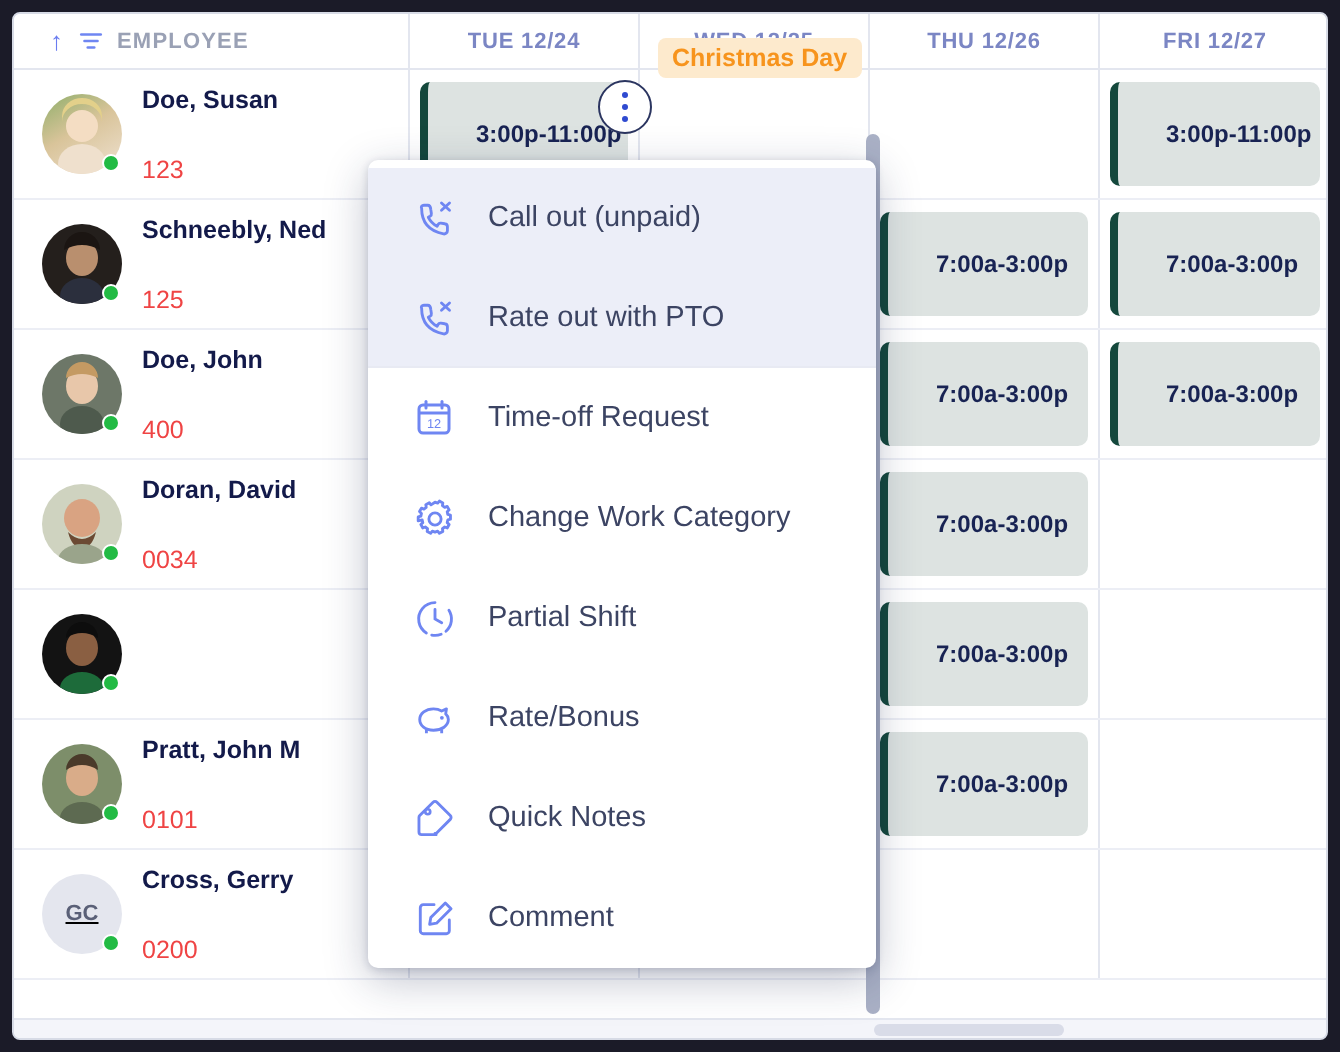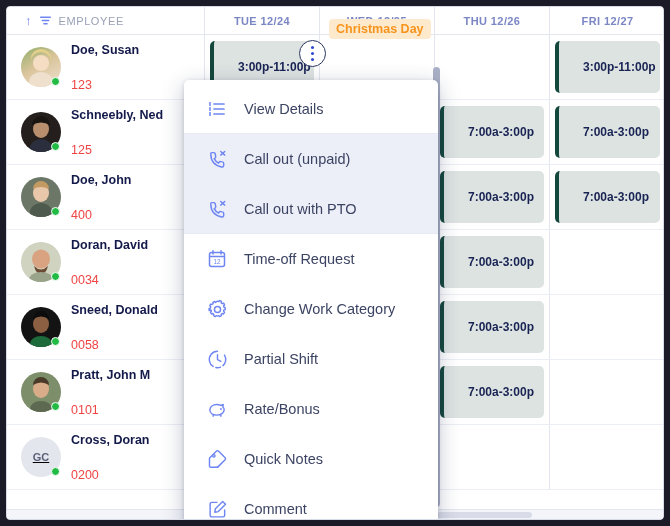--- a/index.html
+++ b/index.html
@@ -27,21 +27,21 @@
     border-bottom: 1px solid #e3e6ef;
     display: flex;
   }
   .hdr-emp {
     width: 198px; height: 100%;
     display: flex; align-items: center; gap: 7px;
     padding-left: 18px;
     border-right: 1px solid #e3e6ef;
   }
   .hdr-emp-label {
-    font-size: 11px; font-weight: normal; letter-spacing: .6px;
+    font-size: 11px; font-weight: bold; letter-spacing: .6px;
     color: #9aa1b5;
   }
   .sort-arrow { color: #6a7cf0; font-size: 13px; line-height: 1; font-weight: bold;}
   .filter-ico { display:block; }
   .hdr-day {
     width: 115px; height: 100%;
     display: flex; align-items: center; justify-content: center;
     font-size: 11px; font-weight: bold; letter-spacing: .4px;
     color: #7b86c4;
     border-right: 1px solid #e3e6ef;
@@ -339,24 +339,20 @@
         <div class="avatar-wrap">
           <div class="avatar" style="background:#131313;">
             <svg width="40" height="40" viewBox="0 0 40 40">
                 <ellipse cx="20" cy="17" rx="8" ry="9" fill="#8a5f42"></ellipse>
                 <path d="M12 12 a8 8 0 0 1 16 0 q-8 -5 -16 0z" fill="#0d0d0d"></path>
                 <ellipse cx="20" cy="37" rx="11" ry="8" fill="#1d6b3a"></ellipse>
               </svg>
           </div>
           <span class="dot"></span>
         </div>
-        <div class="emp-text">
-          <span class="emp-name">Sneed, Donald</span>
-          <span class="emp-id">0058</span>
-        </div>
       </div>
       <div class="day-cell">
           <div class="shift empty"></div>
         </div>
       <div class="day-cell">
           <div class="shift empty"></div>
         </div>
       <div class="day-cell">
         <div class="shift">7:00a-3:00p</div>
       </div>
@@ -396,21 +392,21 @@
         </div>
     </div>
 
     <div class="row">
       <div class="emp-cell">
         <div class="avatar-wrap">
           <div class="avatar" style="background:#e4e6ee;">GC</div>
           <span class="dot"></span>
         </div>
         <div class="emp-text">
-          <span class="emp-name">Cross, Doran</span>
+          <span class="emp-name">Cross, Gerry</span>
           <span class="emp-id">0200</span>
         </div>
       </div>
       <div class="day-cell">
           <div class="shift empty"></div>
         </div>
       <div class="day-cell">
           <div class="shift empty"></div>
         </div>
       <div class="day-cell">
@@ -431,40 +427,20 @@
       <i></i>
   </div>
 
   <div class="vscroll"></div>
   <div class="hscroll-track">
     <div class="hscroll-thumb"></div>
   </div>
 
   <div class="menu">
 
-    <div class="mi mi-sep">
-      <span class="ico">
-        <svg width="20" height="20" viewBox="0 0 20 20">
-            <g stroke="#6f86f2" stroke-width="1.7" stroke-linecap="round">
-              <line x1="7" y1="5" x2="17" y2="5"></line>
-              <line x1="7" y1="10" x2="17" y2="10"></line>
-              <line x1="7" y1="15" x2="17" y2="15"></line>
-            </g>
-            <g fill="#6f86f2">
-              <circle cx="3" cy="4" r="1"></circle>
-              <circle cx="3" cy="6" r="1"></circle>
-              <circle cx="3" cy="9" r="1"></circle>
-              <circle cx="3" cy="11" r="1"></circle>
-              <circle cx="3" cy="14" r="1"></circle>
-              <circle cx="3" cy="16" r="1"></circle>
-            </g>
-          </svg>
-      </span>
-      <span>View Details</span>
-    </div>
 
     <div class="mi sel">
       <span class="ico">
         <svg width="21" height="21" viewBox="0 0 22 22">
             <path d="M4 5.5c0 8 5 12 11.5 13.3 1 .2 2-.6 2-1.7v-2c0-.8-.6-1.5-1.4-1.6l-2-.3c-.6-.1-1.2.2-1.5.7l-.5.9c-2-1.1-3.6-2.7-4.6-4.7l.9-.5c.5-.3.8-.9.7-1.5l-.3-2C8.7 4.4 8 3.8 7.2 3.8h-2C4.2 3.8 3.5 4.6 4 5.5z" fill="none" stroke="#6f86f2" stroke-width="1.5" stroke-linejoin="round"></path>
             <g stroke="#6f86f2" stroke-width="1.5" stroke-linecap="round">
               <line x1="14.4" y1="2.6" x2="18.6" y2="6.4"></line>
               <line x1="18.6" y1="2.6" x2="14.4" y2="6.4"></line>
             </g>
           </svg>
@@ -475,21 +451,21 @@
     <div class="mi sel mi-sep">
       <span class="ico">
         <svg width="21" height="21" viewBox="0 0 22 22">
             <path d="M4 5.5c0 8 5 12 11.5 13.3 1 .2 2-.6 2-1.7v-2c0-.8-.6-1.5-1.4-1.6l-2-.3c-.6-.1-1.2.2-1.5.7l-.5.9c-2-1.1-3.6-2.7-4.6-4.7l.9-.5c.5-.3.8-.9.7-1.5l-.3-2C8.7 4.4 8 3.8 7.2 3.8h-2C4.2 3.8 3.5 4.6 4 5.5z" fill="none" stroke="#6f86f2" stroke-width="1.5" stroke-linejoin="round"></path>
             <g stroke="#6f86f2" stroke-width="1.5" stroke-linecap="round">
               <line x1="14.4" y1="2.6" x2="18.6" y2="6.4"></line>
               <line x1="18.6" y1="2.6" x2="14.4" y2="6.4"></line>
             </g>
           </svg>
       </span>
-      <span>Call out with PTO</span>
+      <span>Rate out with PTO</span>
     </div>
 
     <div class="mi">
       <span class="ico">
         <svg width="20" height="20" viewBox="0 0 20 20">
             <rect x="2.5" y="3.5" width="15" height="14" rx="2" fill="none" stroke="#6f86f2" stroke-width="1.5"></rect>
             <line x1="2.5" y1="7.5" x2="17.5" y2="7.5" stroke="#6f86f2" stroke-width="1.5"></line>
             <line x1="6" y1="1.8" x2="6" y2="5" stroke="#6f86f2" stroke-width="1.5" stroke-linecap="round"></line>
             <line x1="14" y1="1.8" x2="14" y2="5" stroke="#6f86f2" stroke-width="1.5" stroke-linecap="round"></line>
             <text x="10" y="15" font-size="6.4" font-family="Liberation Sans, sans-serif" fill="#6f86f2" text-anchor="middle">12</text>

